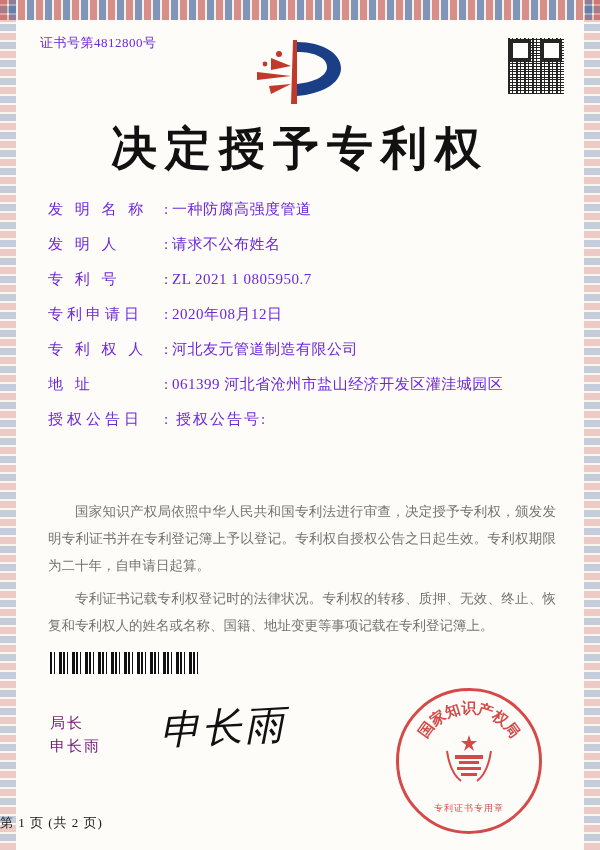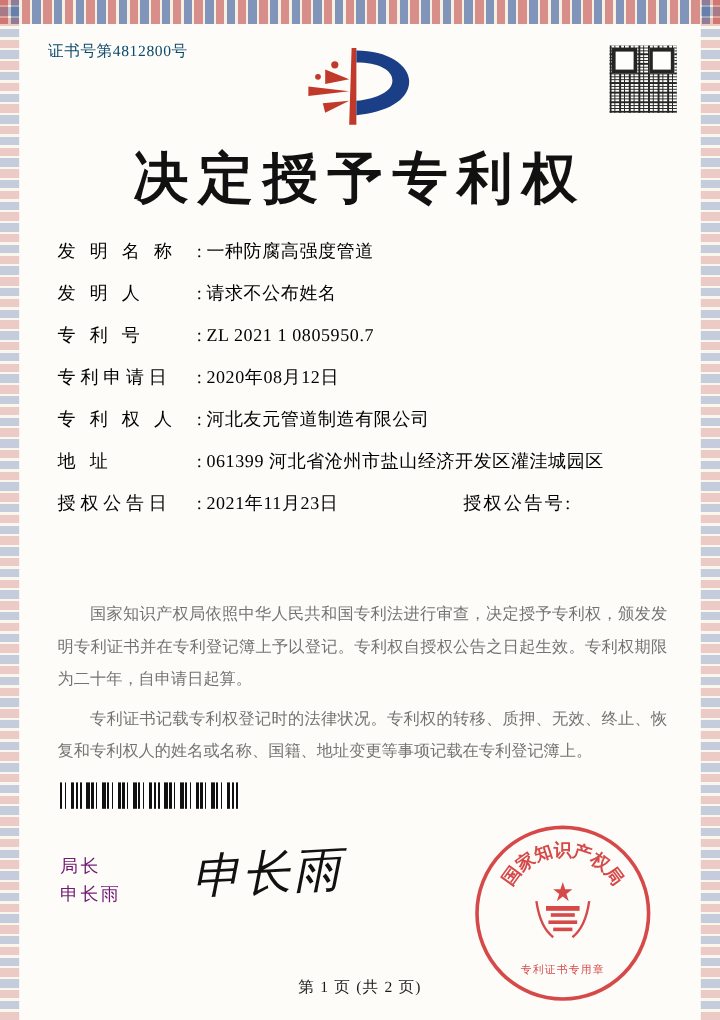--- a/index.html
+++ b/index.html
@@ -48,21 +48,21 @@
     opacity: .25;
   }
   .border-left { left: 0; }
   .border-right { right: 0; }
 
   .cert-number {
     position: absolute;
     top: 34px;
     left: 40px;
     font-size: 13px;
-    color: #0c4a6e;
+    color: #6d28d9;
     letter-spacing: .5px;
   }
 
   
   .qr {
     position: absolute;
     top: 38px;
     right: 36px;
     width: 56px;
     height: 56px;
@@ -109,21 +109,21 @@
     position: absolute;
     top: 200px;
     left: 48px;
     right: 48px;
   }
   .field-row {
     display: flex;
     align-items: baseline;
     margin-bottom: 16px;
     font-size: 15px;
-    color: #000000;
+    color: #6d28d9;
   }
   .field-label {
     width: 112px;
     flex: 0 0 112px;
     letter-spacing: 4px;
     white-space: nowrap;
   }
   .field-colon {
     flex: 0 0 12px;
     text-align: center;
@@ -233,21 +233,20 @@
     position: absolute;
     top: 40px; left: 0; right: 0;
     margin: 0 auto;
     width: 60px; height: 58px;
   }
 
   .footer {
     position: absolute;
     bottom: 18px;
     left: 0; right: 0;
-    text-align: center;
     font-size: 13px;
     color: #1a1a1a;
     letter-spacing: 1px;
   }
 </style>
 </head>
 <body>
 
 <div class="page">
 
@@ -300,21 +299,20 @@
       <div class="field-value">河北友元管道制造有限公司</div>
     </div>
     <div class="field-row">
       <div class="field-label">地 址</div>
       <div class="field-colon">:</div>
       <div class="field-value">061399 河北省沧州市盐山经济开发区灌洼城园区</div>
     </div>
     <div class="field-row split">
       <div class="field-label">授权公告日</div>
       <div class="field-colon">:</div>
-      <div class="field-value">2021年11月23日</div>
       <div class="second-label">授权公告号:</div>
     </div>
   </div>
 
   <div class="paragraphs">
     <p>国家知识产权局依照中华人民共和国专利法进行审查，决定授予专利权，颁发发明专利证书并在专利登记簿上予以登记。专利权自授权公告之日起生效。专利权期限为二十年，自申请日起算。</p>
     <p>专利证书记载专利权登记时的法律状况。专利权的转移、质押、无效、终止、恢复和专利权人的姓名或名称、国籍、地址变更等事项记载在专利登记簿上。</p>
   </div>
 
   <div class="barcode"></div>

